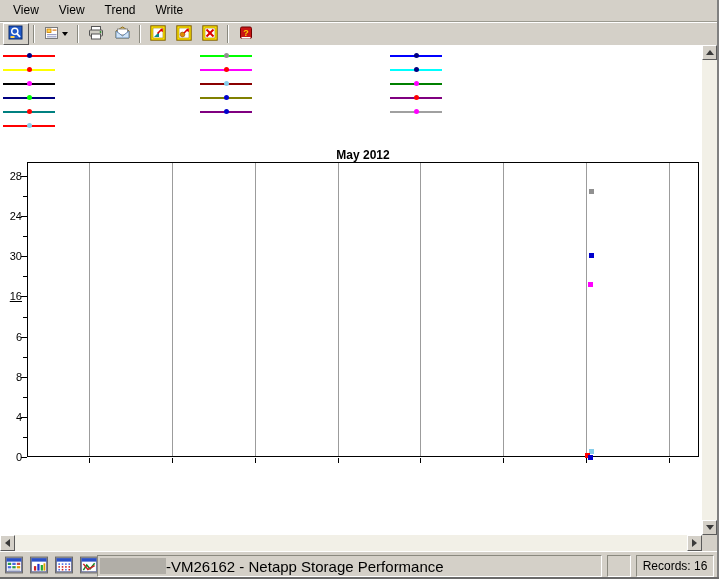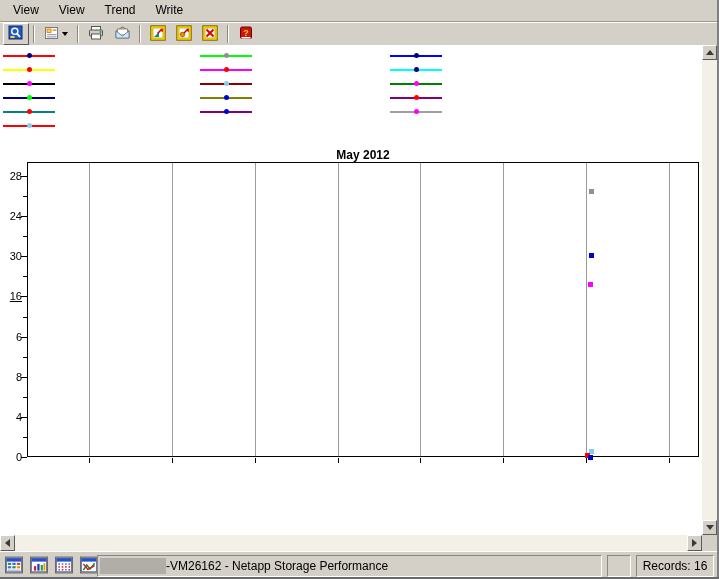--- a/index.html
+++ b/index.html
@@ -54,21 +54,21 @@
   .sb-corner { position:absolute; left:702px; top:535px; width:15px; height:16px; background:#d4d0c8; }
 
   
   .statusbar { position:absolute; top:551px; left:0; width:719px; height:28px; background:#d4d0c8;
                border-top:1px solid #fff; }
   .status-btn { position:absolute; top:2px; width:24px; height:24px; display:flex; align-items:center; justify-content:center; }
   .sunken { position:absolute; top:3px; height:22px; background:#d4d0c8;
             border:1px solid; border-color:#8a897f #ffffff #ffffff #8a897f;
             display:flex; align-items:center; overflow:hidden; }
   .redaction { width:66px; height:16px; margin-left:2px; background:#b1aea7; flex:none; }
-  .status-text { font-size:12px; white-space:nowrap;text-align:right; }
+  .status-text { font-size:15px; white-space:nowrap;text-align:right; }
   .records-text { font-size:12px; margin:0 auto; }
 
   
   .frame-right  { position:absolute; right:0; top:0; width:2px; height:579px; background:#808080; }
   .frame-bottom { position:absolute; left:0; bottom:0; width:719px; height:2px; background:#6a6a6a; }
 </style>
 </head>
 <body>
 
 <div class="menubar">

